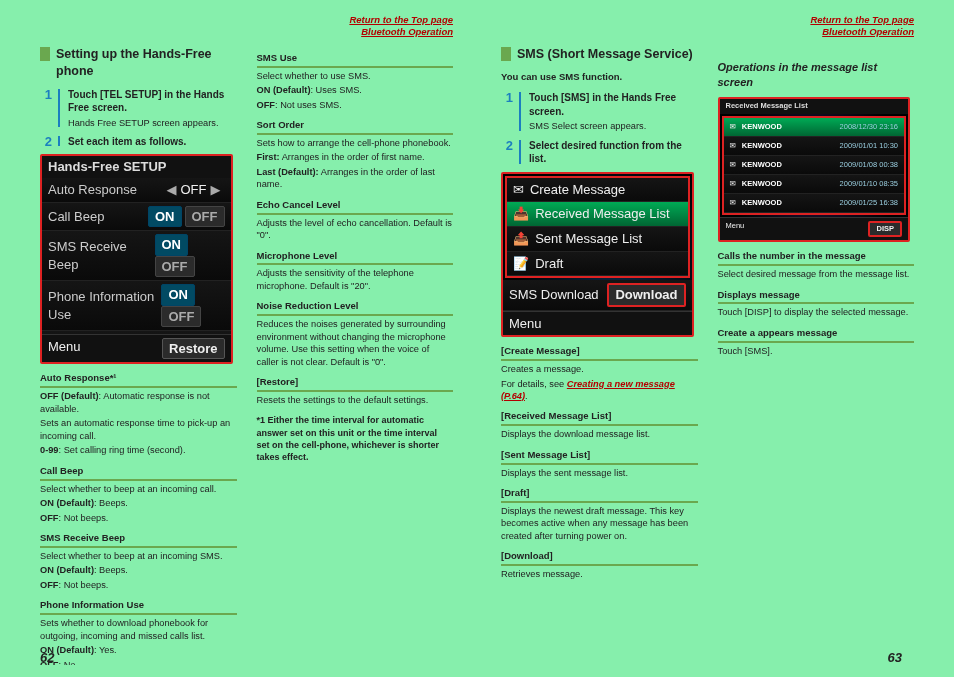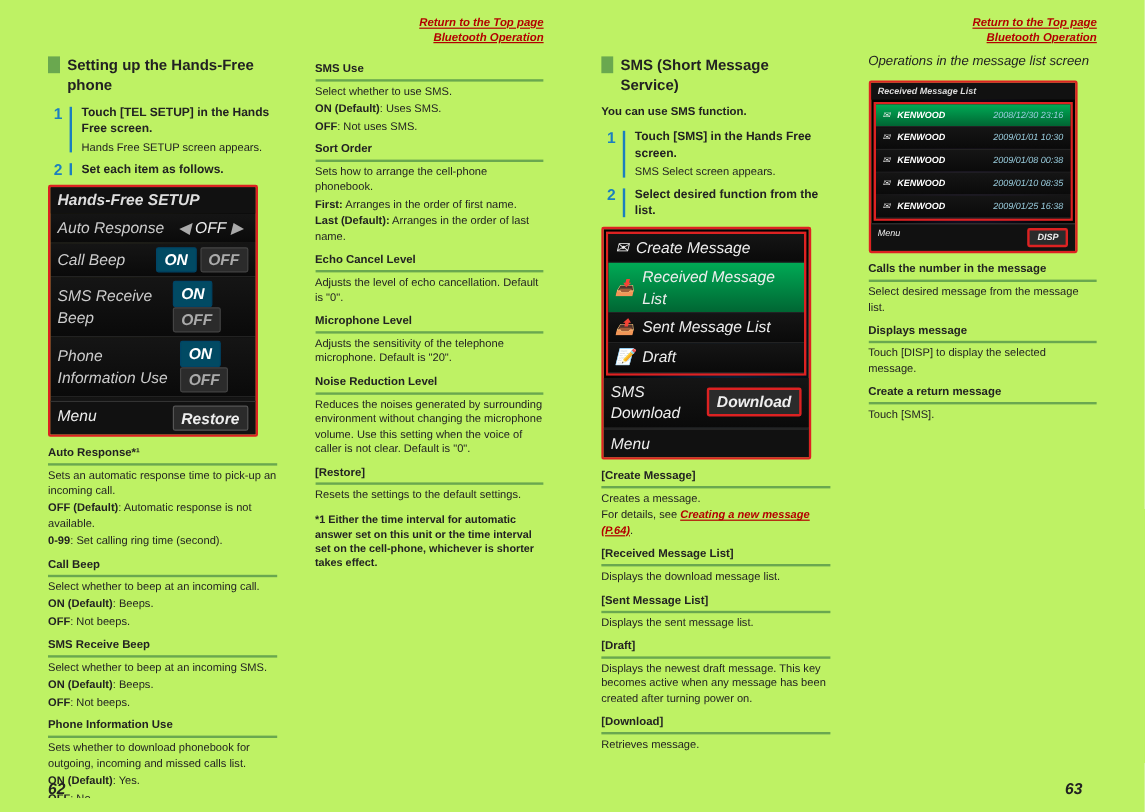--- a/index.html
+++ b/index.html
@@ -7,21 +7,21 @@
     padding: 0;
     background: #f5f5f5;
     font-family: "Helvetica Neue", Arial, sans-serif;
     font-size: 10px;
     color: #222;
     line-height: 1.35;
   }
   .spread {
     width: 954px;
     height: 677px;
-    background: #bef264;
+    background: #86efac;
     position: relative;
     display: flex;
   }
   .page {
     width: 50%;
     height: 100%;
     box-sizing: border-box;
     padding: 14px 24px 12px 40px;
     position: relative;
     display: flex;
@@ -32,21 +32,21 @@
     text-align: right;
     font-size: 9.5px;
     font-weight: 700;
     font-style: italic;
     line-height: 1.25;
     margin-bottom: 6px;
   }
   .top-link a { color: #b30000; text-decoration: underline; }
   .columns {
     display: flex;
-    gap: 32px;
+    gap: 20px;
     flex: 1 1 auto;
     overflow: hidden;
   }
   .col { flex: 1 1 0; min-width: 0; }
 
   
   .sec-head {
     display: flex;
     align-items: flex-start;
     gap: 6px;
@@ -63,22 +63,21 @@
     display: flex; gap: 6px; margin: 6px 0 2px 0;
   }
   .step .num {
     color: #1b7fbf; font-weight: 900; font-size: 13px; line-height: 1;
     width: 12px; text-align: right;
   }
   .step .bar { width: 2px; background: #1b7fbf; margin: 1px 2px 2px 0; }
   .step .txt { font-weight: 700; font-size: 10px; flex:1; }
   .step .note { font-weight: 400; display:block; margin-top:2px; font-size:9.25px; }
   .screenshot {
-    margin: 6px 16px 8px 0;
-    font-style: italic;
+    margin: 6px 4px 8px 0;
   }
   .ss-box {
     border: 2px solid #d22;
     background: #111;
     color: #eee;
     font-size: 13px;
     border-radius: 2px;
     overflow: hidden;
   }
   .ss-row {
@@ -107,21 +106,21 @@
     font-size: 9.5px;
     padding: 0 0 1px 0;
     margin: 8px 0 2px 0;
   }
   .item-body { font-size: 9.25px; margin-bottom: 2px; }
   .item-body .emph { font-weight:700; }
   .link { color:#b30000; text-decoration:underline; font-style:italic; font-weight:700; }
   .footnote { font-size: 9px; font-weight:700; margin: 8px 6px 0 0; }
   .footnote::before { content:"*1 "; }
 
-  .sec-head.sub { font-style: italic; font-weight:400; font-size:11px; margin-top:0; }
+  .sec-head.sub { font-style: italic; font-weight:700; font-size:11px; margin-top:16px; }
 
   .screenshot2 .ss-box { font-size:7.5px; }
   .sms-list .ss-row { justify-content: flex-start; gap:6px; padding:4px 6px;}
   .sms-list .kw { color:#fff; font-weight:700; }
   .sms-list .dt { color:#9cd; margin-left:auto; }
 
   .pagenum {
     position: absolute;
     bottom: 10px;
     font-weight: 900;
@@ -206,22 +205,22 @@
             </div>
             <div class="ss-foot">
               <span>Menu</span>
               <span class="chip btn">Restore</span>
             </div>
           </div>
         </div>
 
         <div id="l-items">
             <div class="item-head">Auto Response*¹</div>
+            <div class="item-body"><span class="emph">OFF (Default)</span>: Automatic response is not available.</div>
             <div class="item-body">Sets an automatic response time to pick-up an incoming call.</div>
-            <div class="item-body"><span class="emph">OFF (Default)</span>: Automatic response is not available.</div>
             <div class="item-body"><span class="emph">0-99</span>: Set calling ring time (second).</div>
             <div class="item-head">Call Beep</div>
             <div class="item-body">Select whether to beep at an incoming call.</div>
             <div class="item-body"><span class="emph">ON (Default)</span>: Beeps.</div>
             <div class="item-body"><span class="emph">OFF</span>: Not beeps.</div>
             <div class="item-head">SMS Receive Beep</div>
             <div class="item-body">Select whether to beep at an incoming SMS.</div>
             <div class="item-body"><span class="emph">ON (Default)</span>: Beeps.</div>
             <div class="item-body"><span class="emph">OFF</span>: Not beeps.</div>
             <div class="item-head">Phone Information Use</div>
@@ -376,21 +375,21 @@
               <span class="chip btn" style="border:2px solid #d22;">DISP</span>
             </div>
           </div>
         </div>
 
         <div id="r-items2">
             <div class="item-head">Calls the number in the message</div>
             <div class="item-body">Select desired message from the message list.</div>
             <div class="item-head">Displays message</div>
             <div class="item-body">Touch [DISP] to display the selected message.</div>
-            <div class="item-head">Create a return message</div>
+            <div class="item-head">Create a appears message</div>
             <div class="item-body">Touch [SMS].</div>
           </div>
       </div>
     </div>
 
     <div class="pagenum">63</div>
   </div>
 </div>
 
 </body></html>

